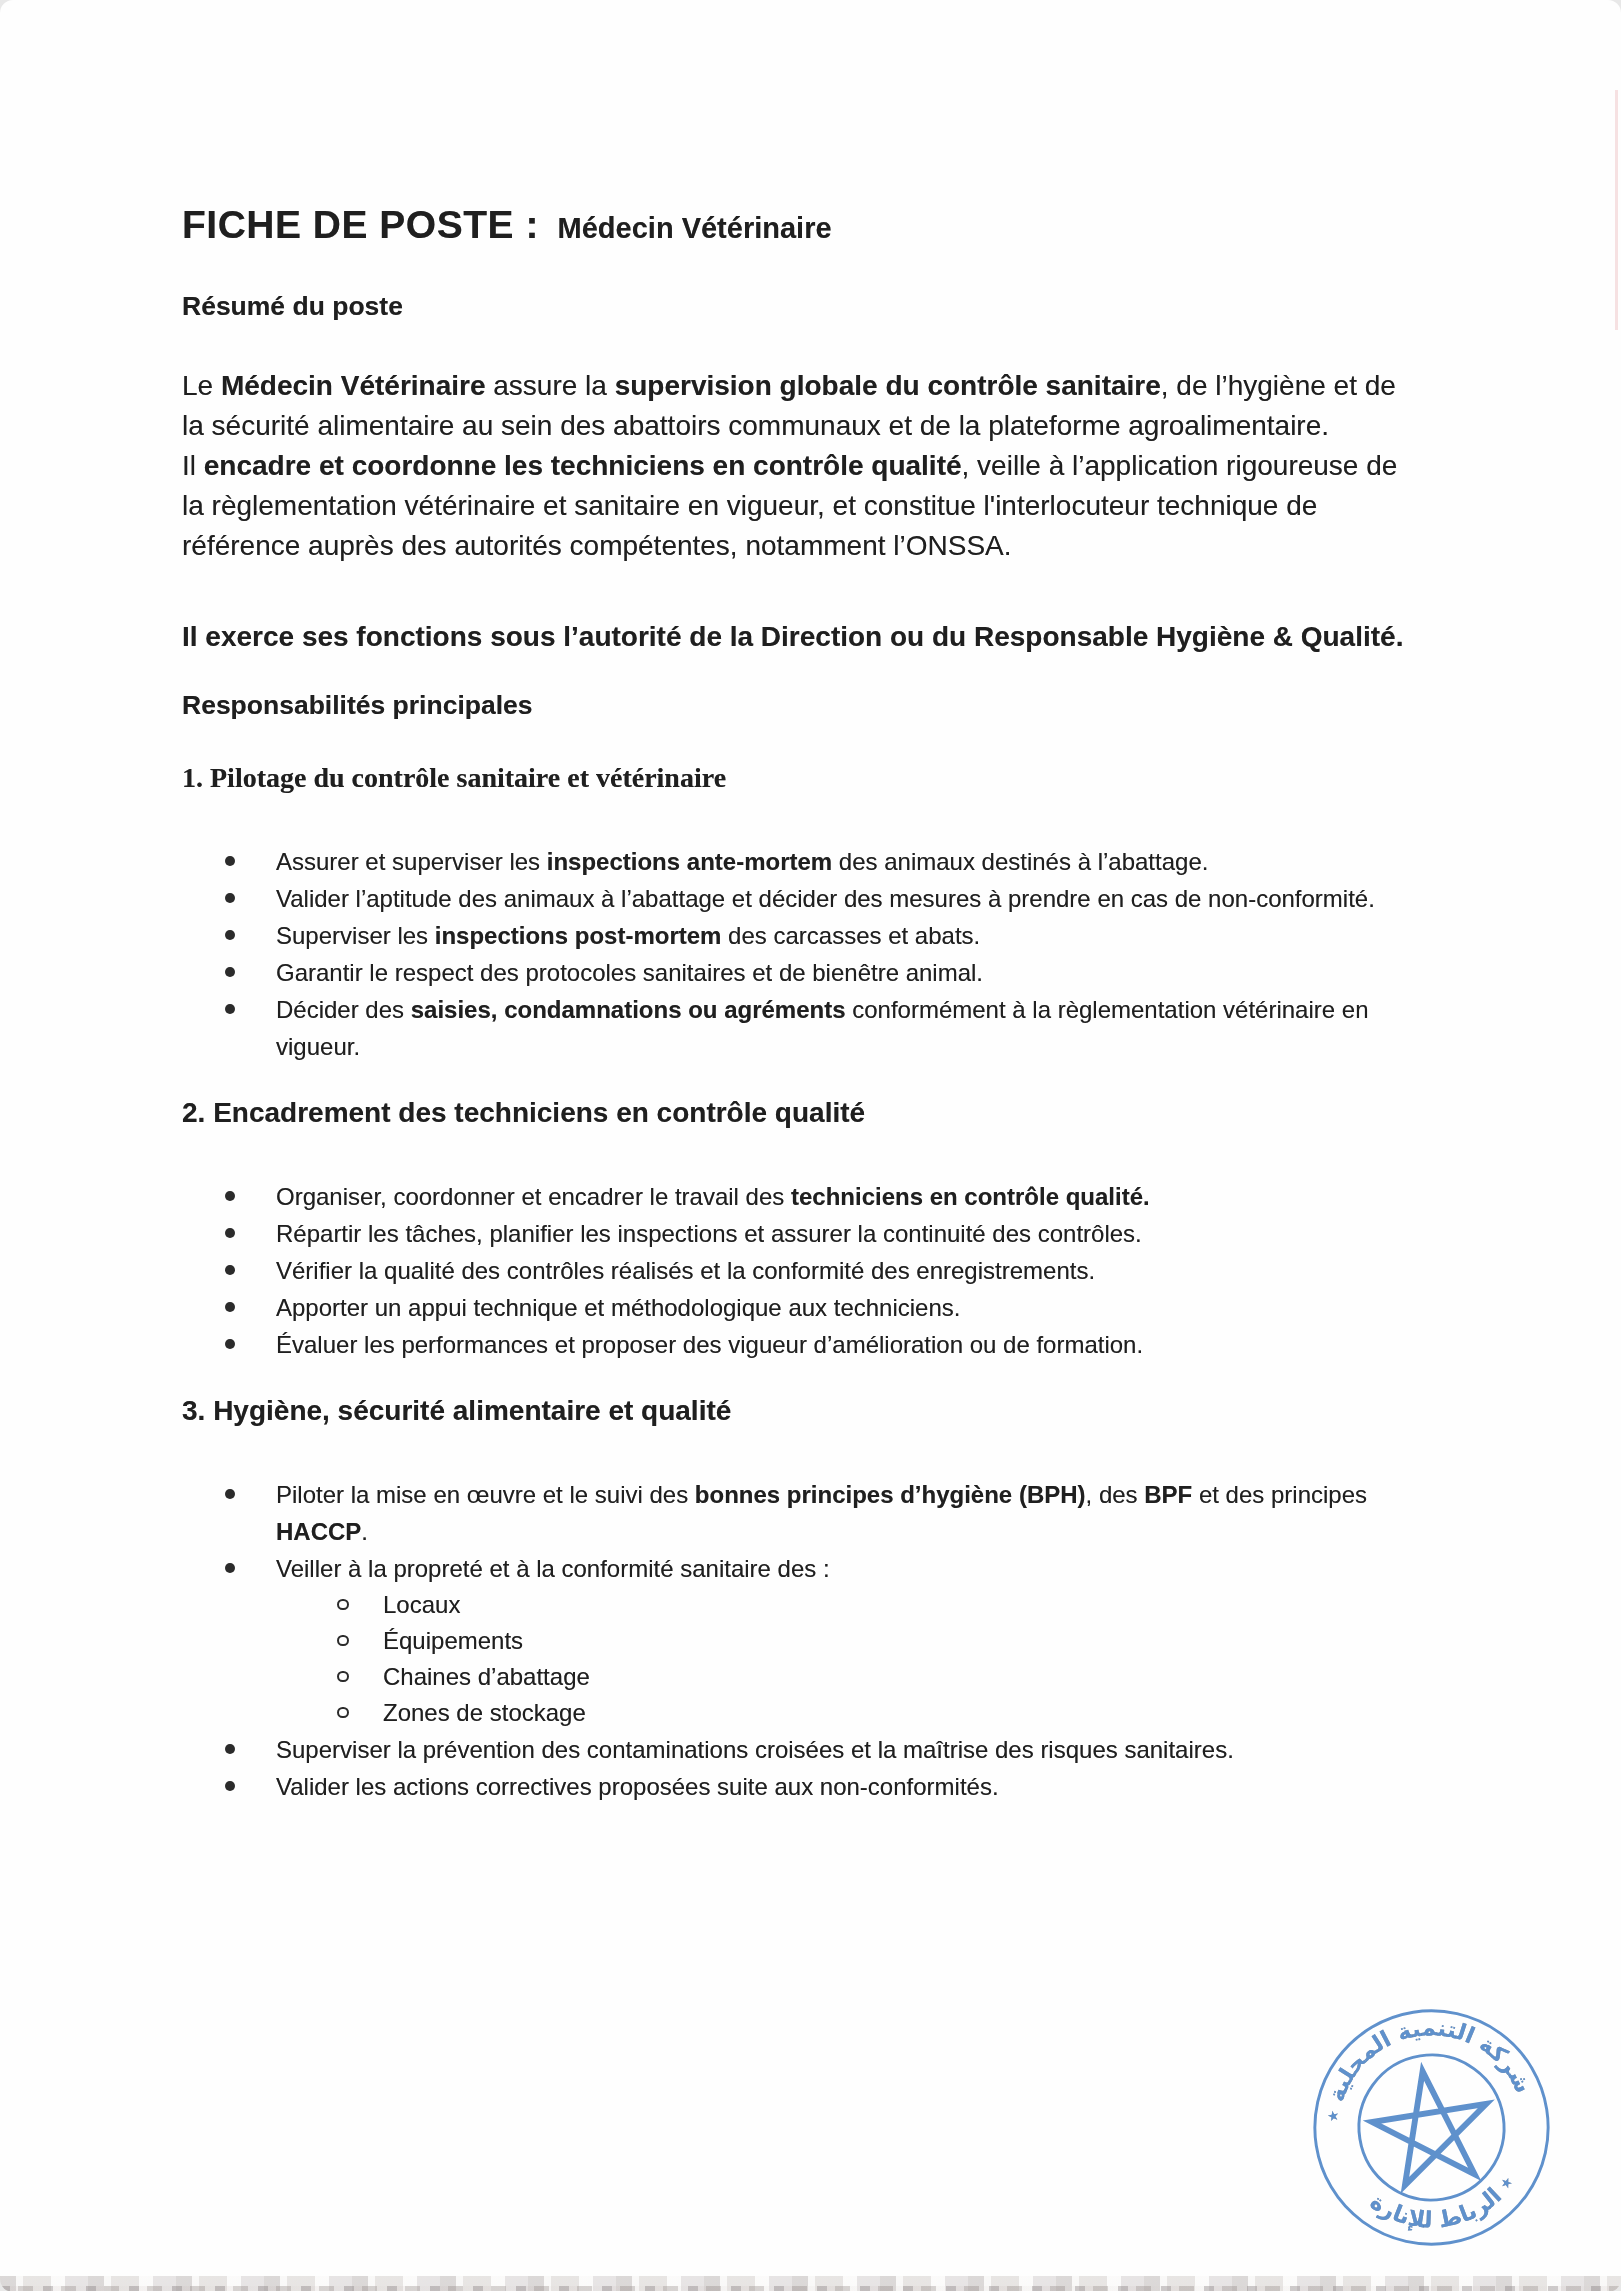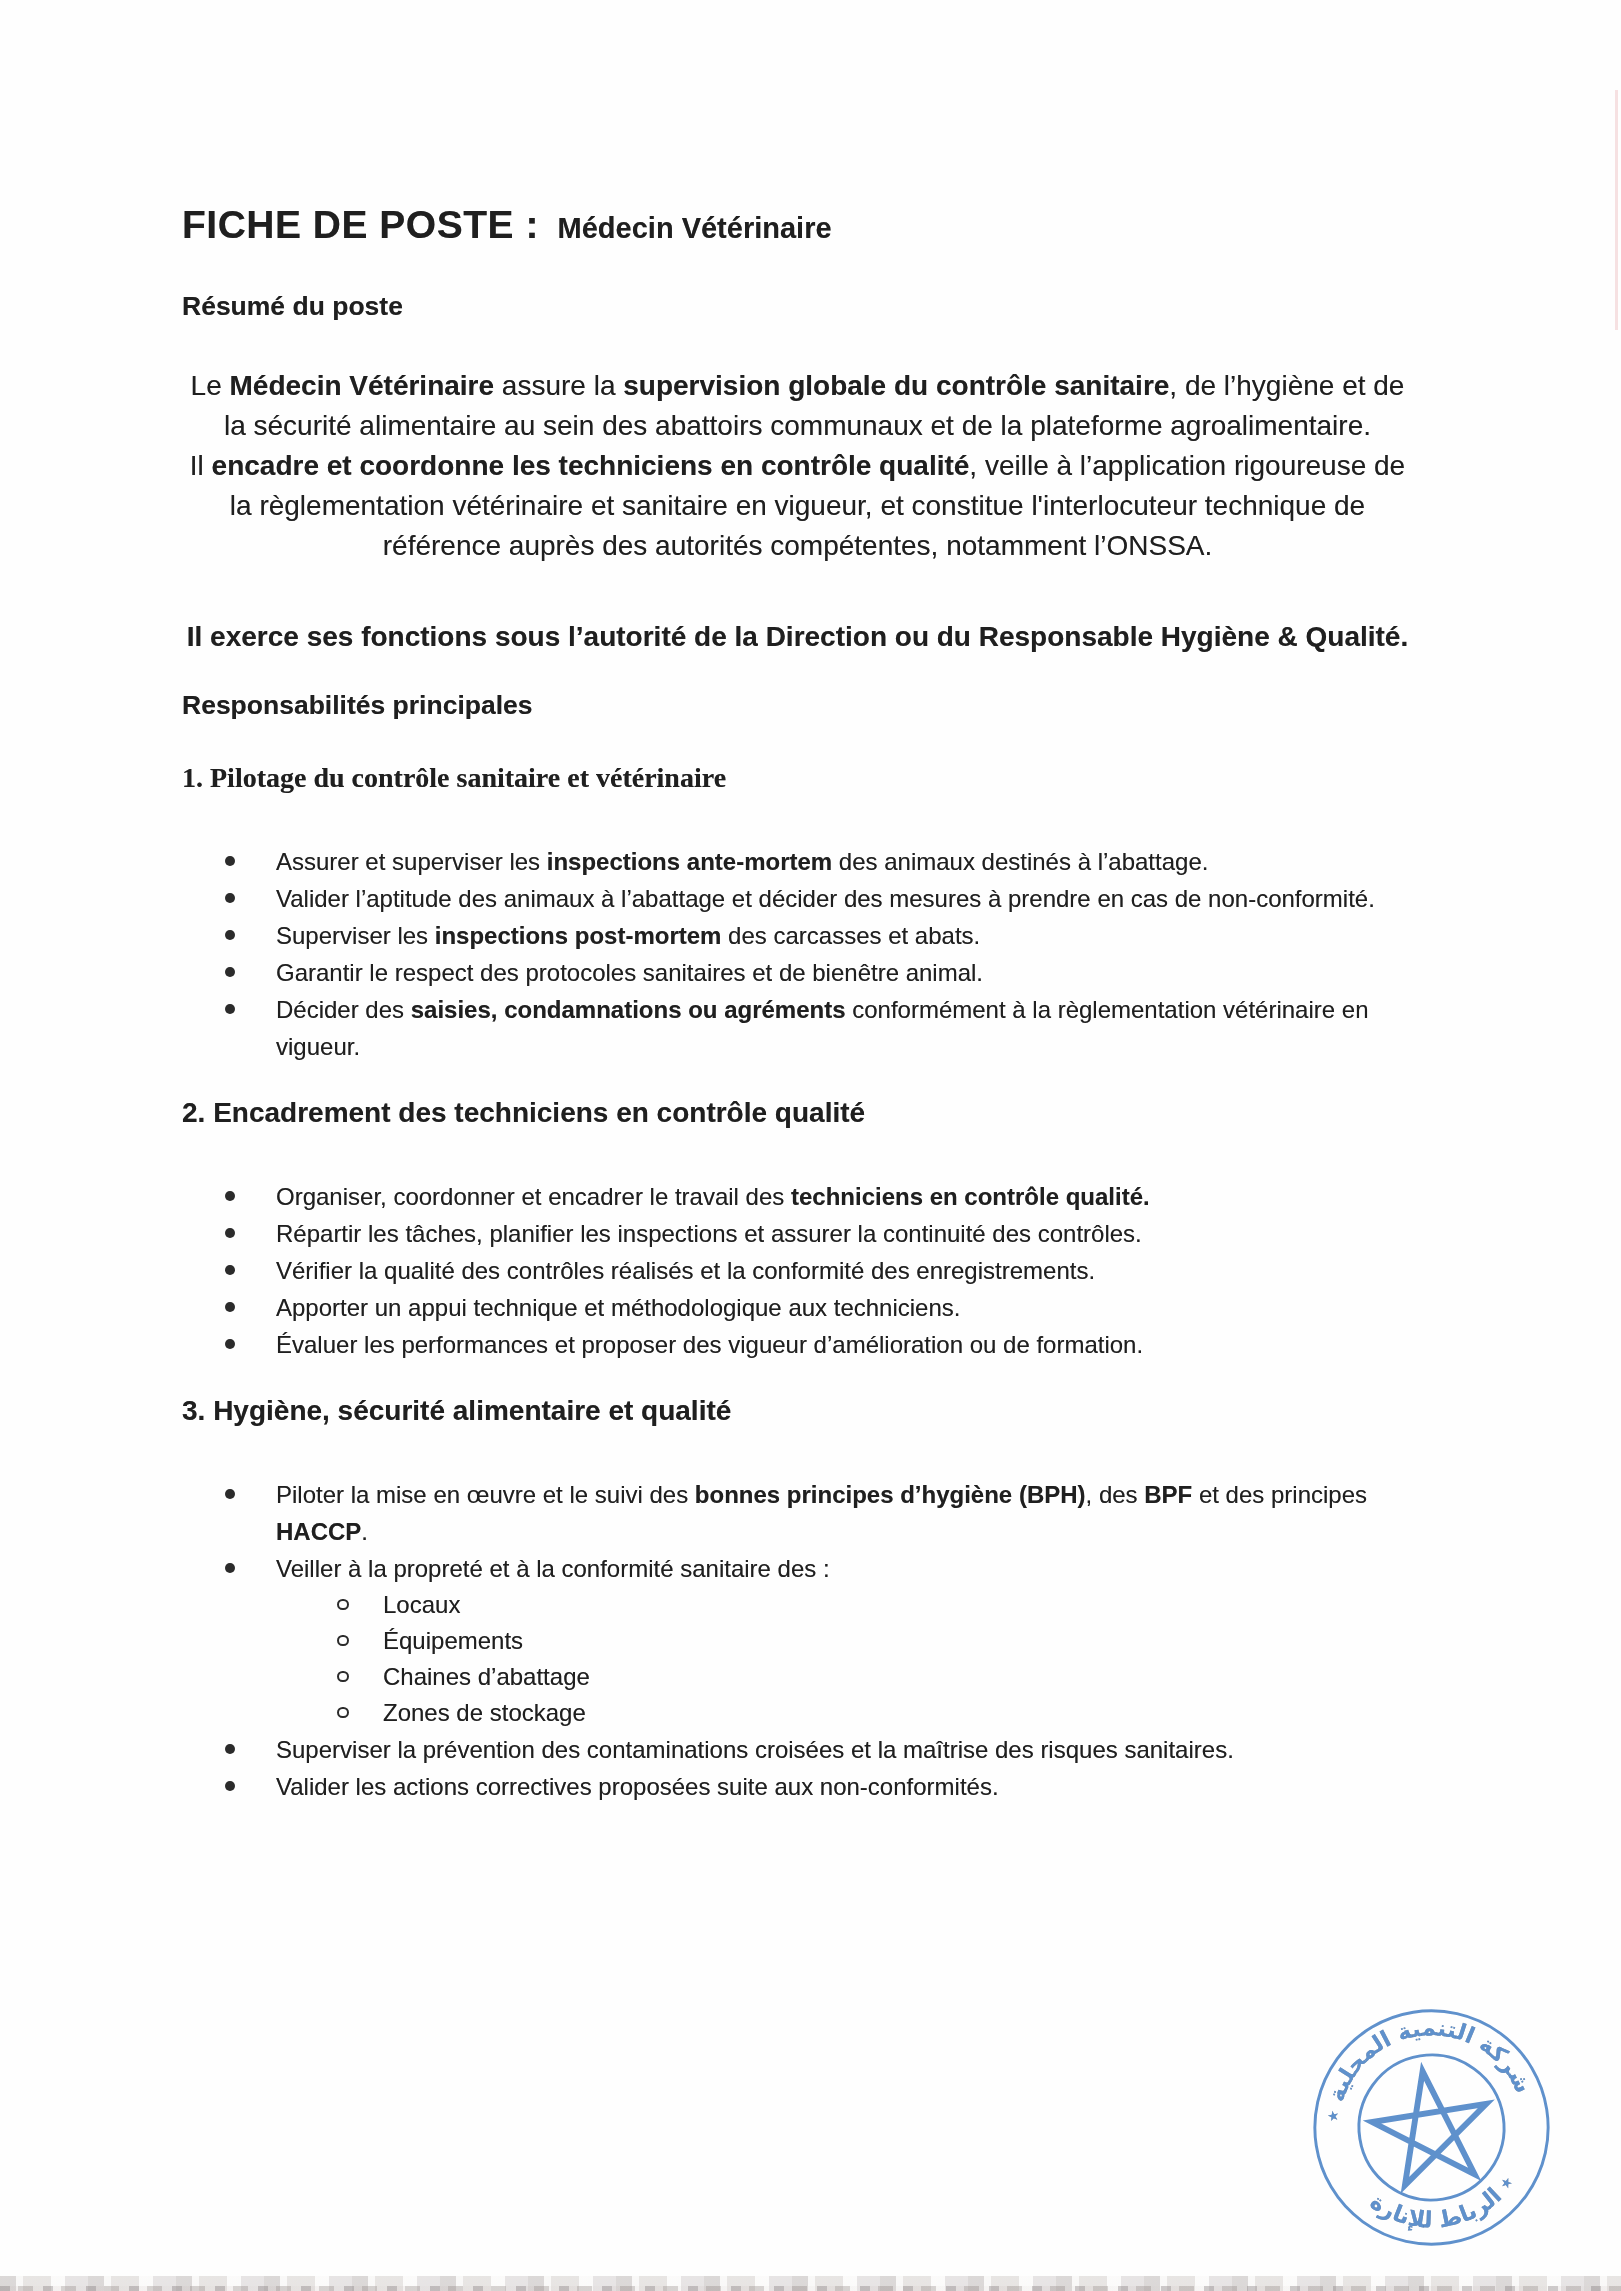--- a/index.html
+++ b/index.html
@@ -4,29 +4,30 @@
 <style>
   html,body{margin:0;padding:0;background:#e8e8e8;}
   .page{
     position:relative;
     width:1621px;height:2292px;
     background:#fefefe;
     font-family:"Liberation Sans", sans-serif;
     color:#1f1f1f;
     overflow:hidden;
     text-shadow:0 0 0.6px rgba(20,20,20,.45);
+    border-radius:13px;
   }
   .content{position:absolute;left:182px;top:202px;width:1231px;}
   h1{margin:0;font-weight:700;line-height:45px;white-space:nowrap;}
   h1 .t-main{font-size:39px;letter-spacing:0.5px;}
   h1 .t-sub{font-size:29px;margin-left:9.8px;}
   h2{margin:0;font-size:26.5px;font-weight:700;line-height:29px;}
   h2.h-summary{margin-top:41px;}
   h2.h-resp{margin-top:34px;}
-  .para{margin:0;font-size:28px;line-height:40px;text-align:center;}
+  .para{margin:0;font-size:28px;line-height:40px;}
   .para.first{margin-top:45px;}
   .para.authority{margin-top:10.8px;padding-top:40px;font-weight:bold;}
   .b{font-weight:700;}
   .section h3{margin:31px 0 0 0;font-size:28px;font-weight:700;line-height:33px;}
   .section:first-child h3{margin-top:41px;font-family:Liberation Serif, serif;}
   .section ul{list-style:none;margin:49px 0 0 0;padding:0;font-size:24px;line-height:37px;}
   .section ul li{position:relative;padding-left:94px;margin:0;}
   .section ul li::before{
     content:"";position:absolute;left:43px;top:13.7px;
     width:9.8px;height:9.8px;border-radius:50%;background:#2b2b2b;

